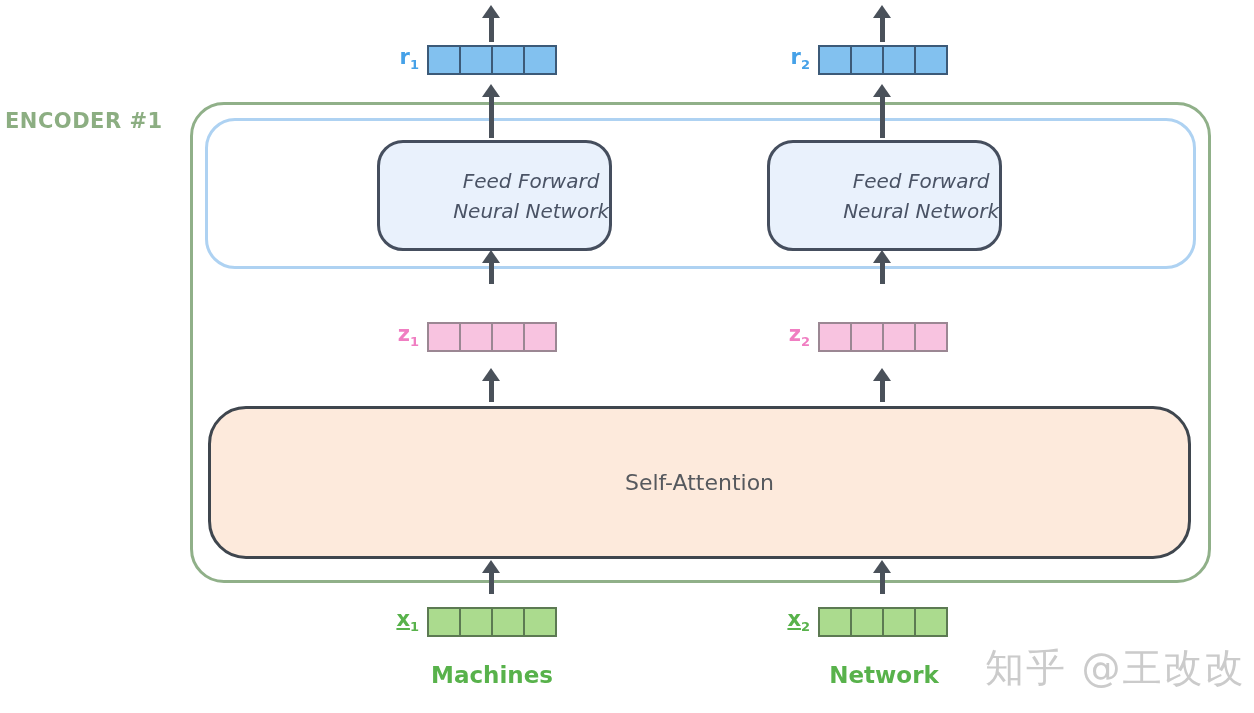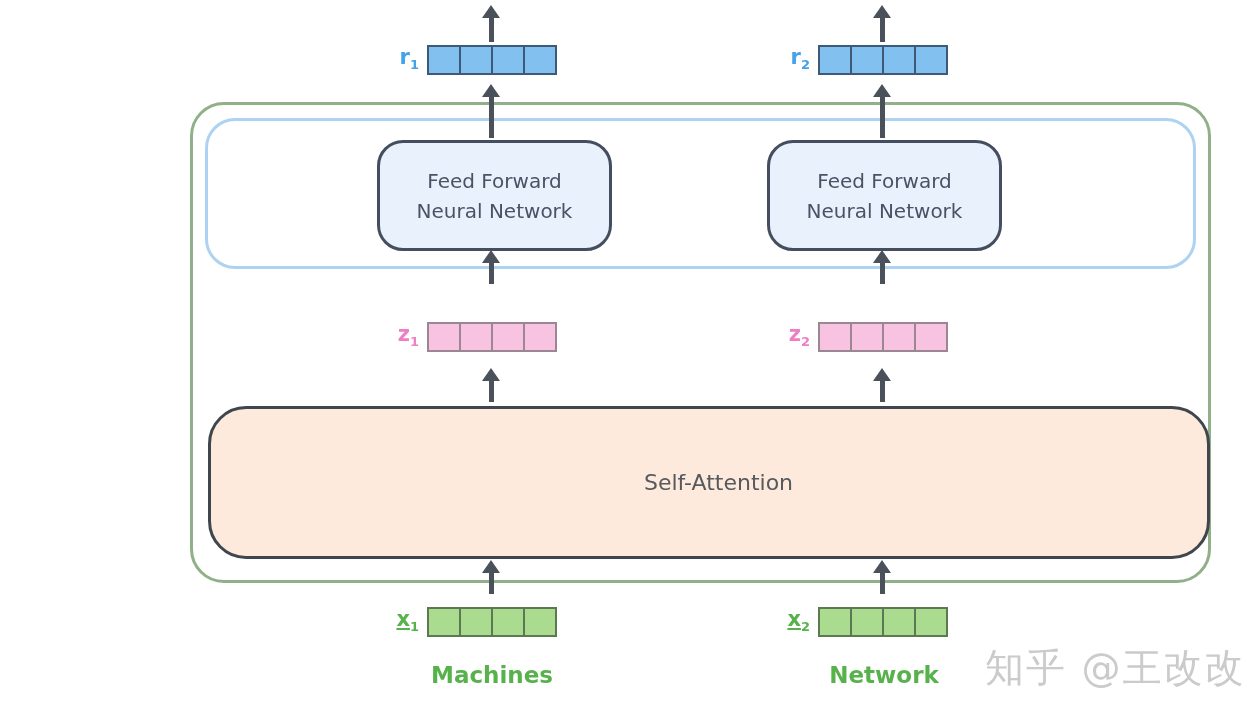--- a/index.html
+++ b/index.html
@@ -16,27 +16,27 @@
 
   
   .encoder-box{position:absolute;left:190px;top:102px;width:1015px;height:475px;
     border:3px solid var(--encoder-border);border-radius:34px;background:transparent;}
   .ffn-container{position:absolute;left:205px;top:118px;width:985px;height:145px;
     border:3px solid var(--ffn-container-border);border-radius:30px;background:transparent;}
   .encoder-label{position:absolute;left:5px;top:109px;font-size:21px;font-weight:600;
     letter-spacing:0.5px;color:var(--encoder-label);}
 
   .ffn-box{position:absolute;top:140px;width:229px;height:105px;background:var(--ffn-fill);
-    border:3.5px solid var(--ffn-border);border-radius:26px;display:flex;align-items:center;justify-content:center;}
+    border:3.5px solid var(--ffn-border);border-radius:26px;display:flex;align-items:center;justify-content:flex-end;font-style:italic;}
   .ffn-box.left{left:377px;}
   .ffn-box.right{left:767px;}
   .ffn-text{font-size:20px;line-height:30px;color:var(--ffn-text);text-align:center;}
 
   .sa-box{position:absolute;left:208px;top:406px;width:977px;height:147px;background:var(--attention-fill);
-    border:3.5px solid var(--attention-border);border-radius:38px;display:flex;align-items:center;justify-content:center;padding-left:19px;}
+    border:3.5px solid var(--attention-border);border-radius:38px;display:flex;align-items:center;justify-content:center;}
   .sa-text{font-size:22px;color:var(--attention-text);}
 
   
   .cellrow{position:absolute;width:130px;height:30px;display:flex;box-sizing:border-box;}
   .cellrow .cell{flex:1;}
   .r-cells{border:2px solid var(--r-border);background:var(--r-fill);}
   .r-cells .cell:not(:last-child){border-right:2px solid var(--r-border);}
   .z-cells{border:2px solid var(--z-border);background:var(--z-fill);}
   .z-cells .cell:not(:last-child){border-right:2px solid var(--z-border);}
   .x-cells{border:2px solid var(--x-border);background:var(--x-fill);}
@@ -53,20 +53,21 @@
   .word{position:absolute;width:220px;text-align:center;font-size:23px;font-weight:700;color:var(--word-color);}
   .watermark{position:absolute;left:985px;top:641px;font-size:39px;color:var(--watermark-color);
     letter-spacing:2px;white-space:nowrap;}
 </style>
 </head>
 <body>
 
 <div class="canvas">
 
   <div class="encoder-box"></div>
+  <div class="encoder-label">ENCODER #1</div>
 
   <div class="ffn-container"></div>
 
   <div class="arrow" style="left:482px;top:5px;height:37px">
       <div class="head"></div>
       <div class="shaft"></div>
     </div>
   <div class="arrow" style="left:873px;top:5px;height:37px">
       <div class="head"></div>
       <div class="shaft"></div>

